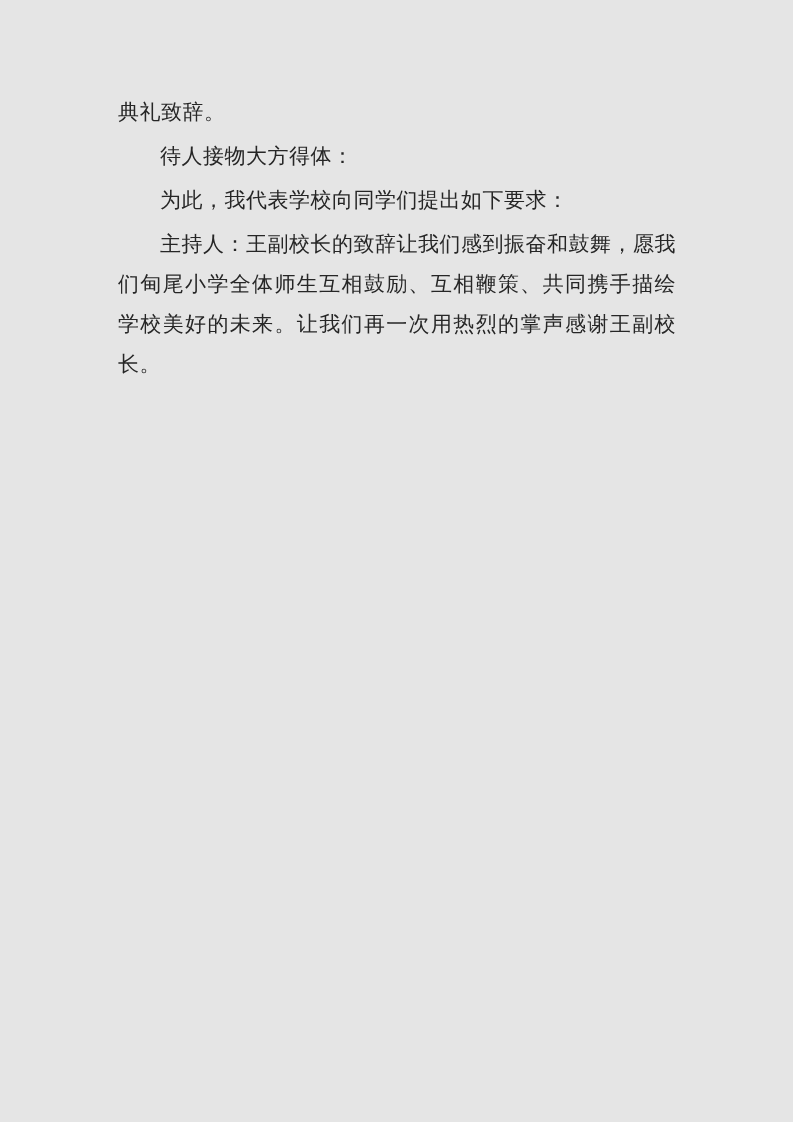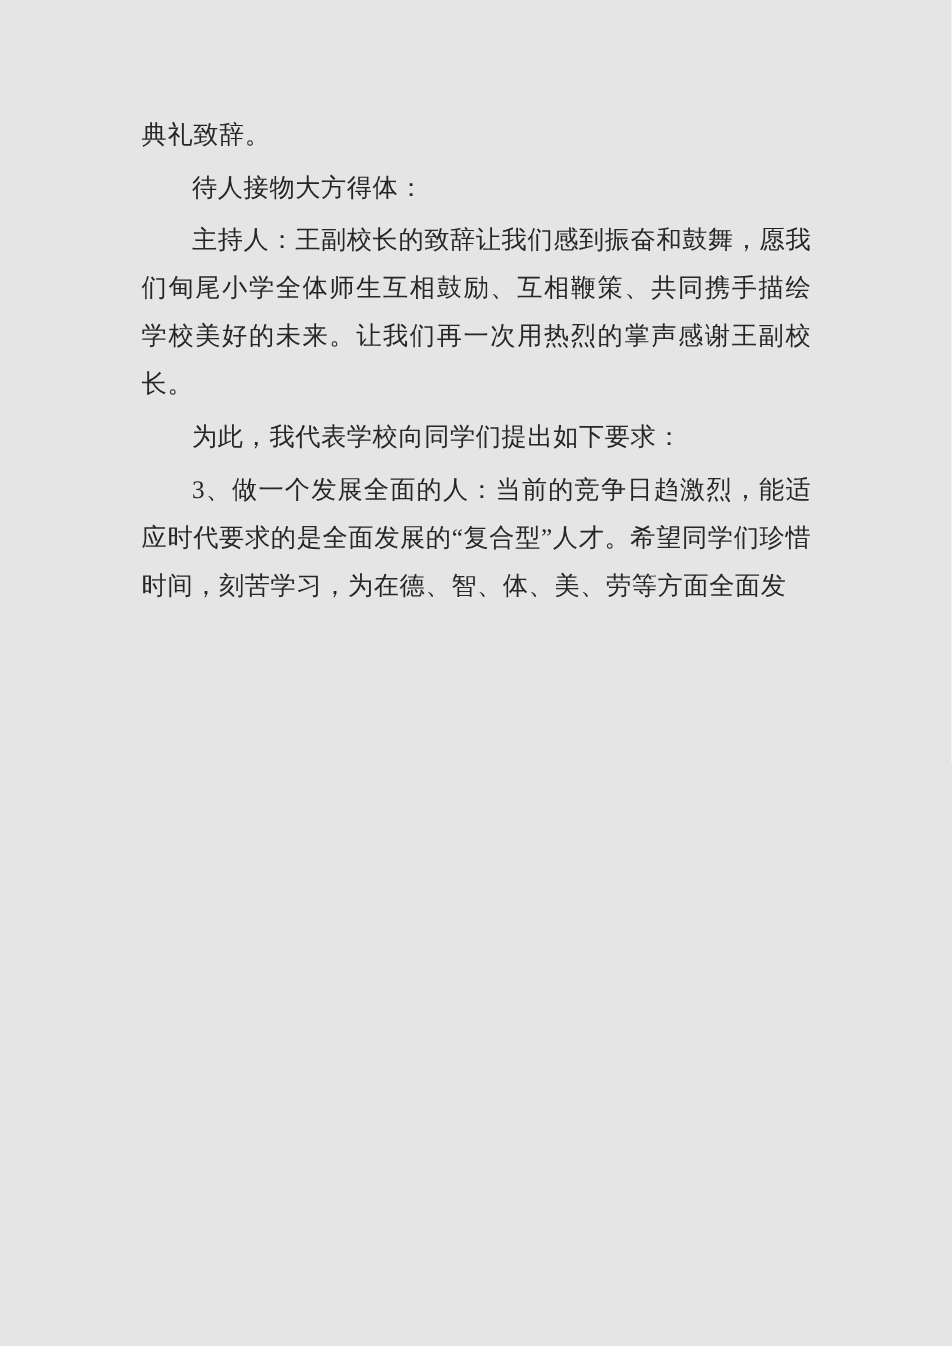--- a/index.html
+++ b/index.html
@@ -34,16 +34,15 @@
   .doc-para.no-indent {
     text-indent: 0;
   }
 </style>
 </head>
 <body>
 
 <div class="page">
   <p class="doc-para no-indent">典礼致辞。</p>
   <p class="doc-para">待人接物大方得体：</p>
+  <p class="doc-para">为此，我代表学校向同学们提出如下要求：</p>
   <p class="doc-para">主持人：王副校长的致辞让我们感到振奋和鼓舞，愿我们甸尾小学全体师生互相鼓励、互相鞭策、共同携手描绘学校美好的未来。让我们再一次用热烈的掌声感谢王副校长。</p>
-  <p class="doc-para">为此，我代表学校向同学们提出如下要求：</p>
-  <p class="doc-para">3、做一个发展全面的人：当前的竞争日趋激烈，能适应时代要求的是全面发展的“复合型”人才。希望同学们珍惜时间，刻苦学习，为在德、智、体、美、劳等方面全面发</p>
 </div>
 
 </body></html>

